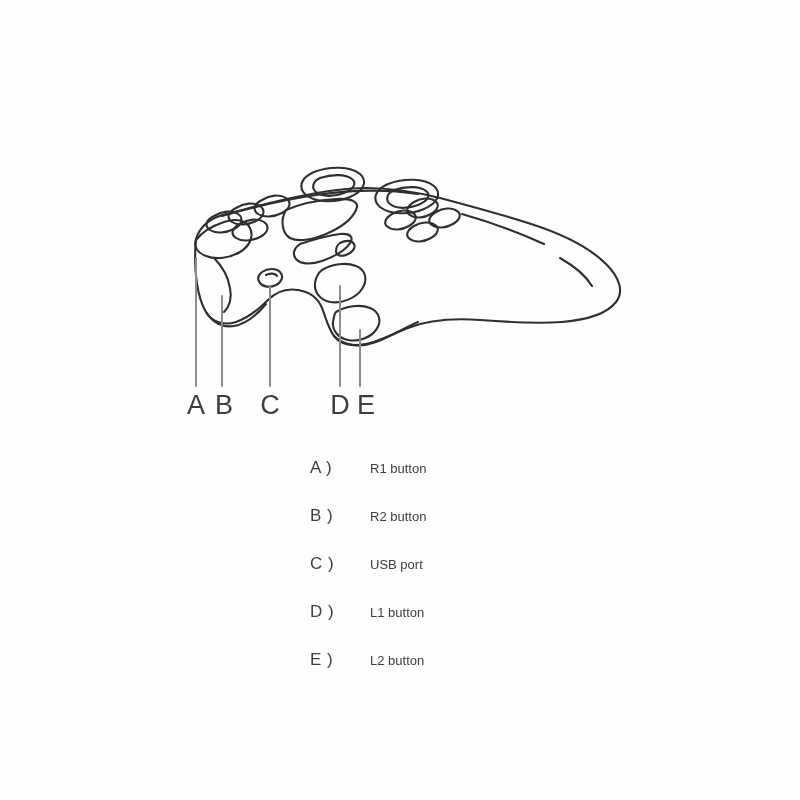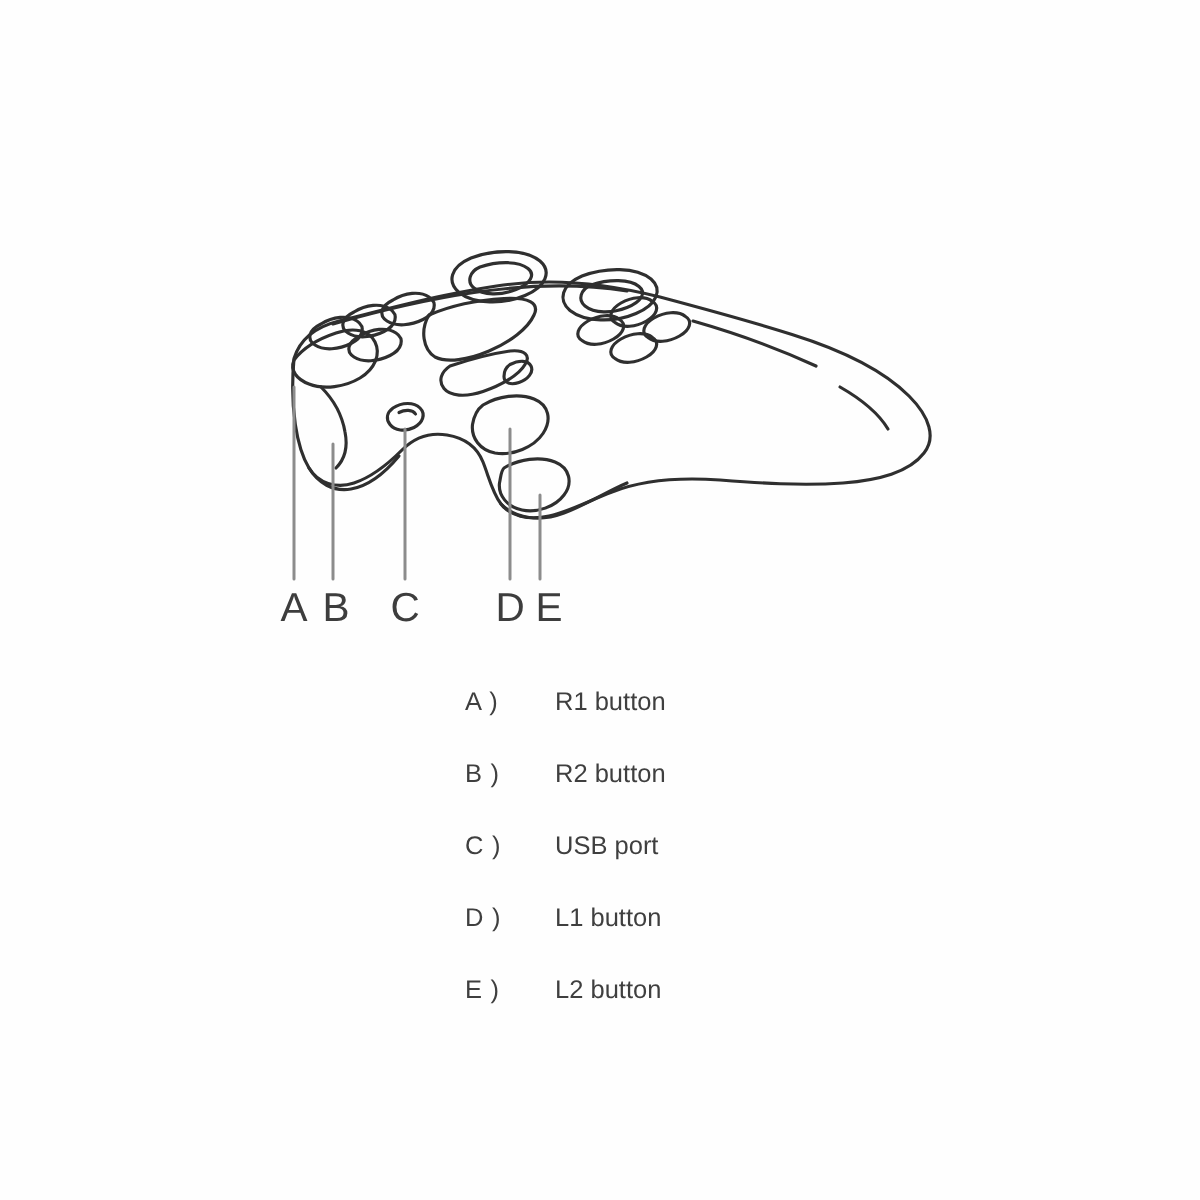--- a/index.html
+++ b/index.html
@@ -47,21 +47,21 @@
     height: 48px;
   }
   .legend-key {
     width: 60px;
     font-size: 17px;
     color: #3f3f3f;
     letter-spacing: 0.5px;
     white-space: nowrap;
   }
   .legend-label {
-    font-size: 17px;
+    font-size: 13px;
     color: #3f3f3f;
   }
 </style>
 </head>
 <body>
 
 <div id="page">
 
   <div id="diagram-area">
     <svg id="diagram-svg" width="800" height="440" viewBox="0 0 800 440">

